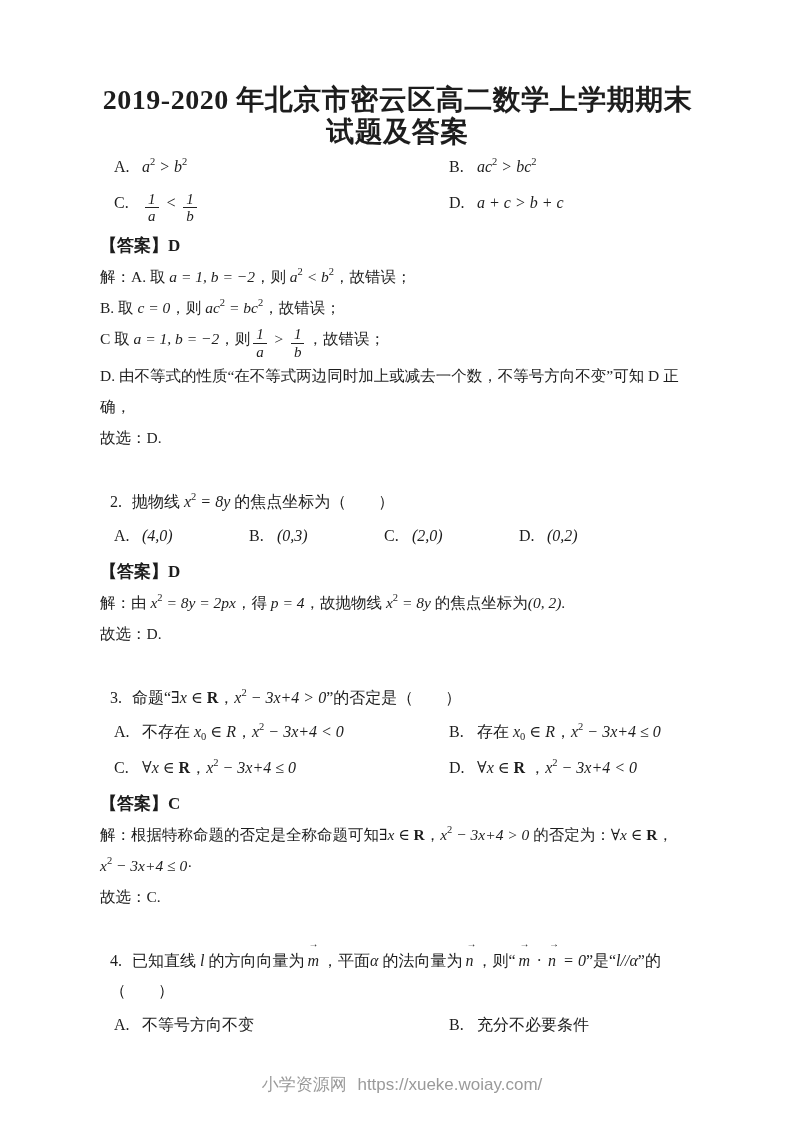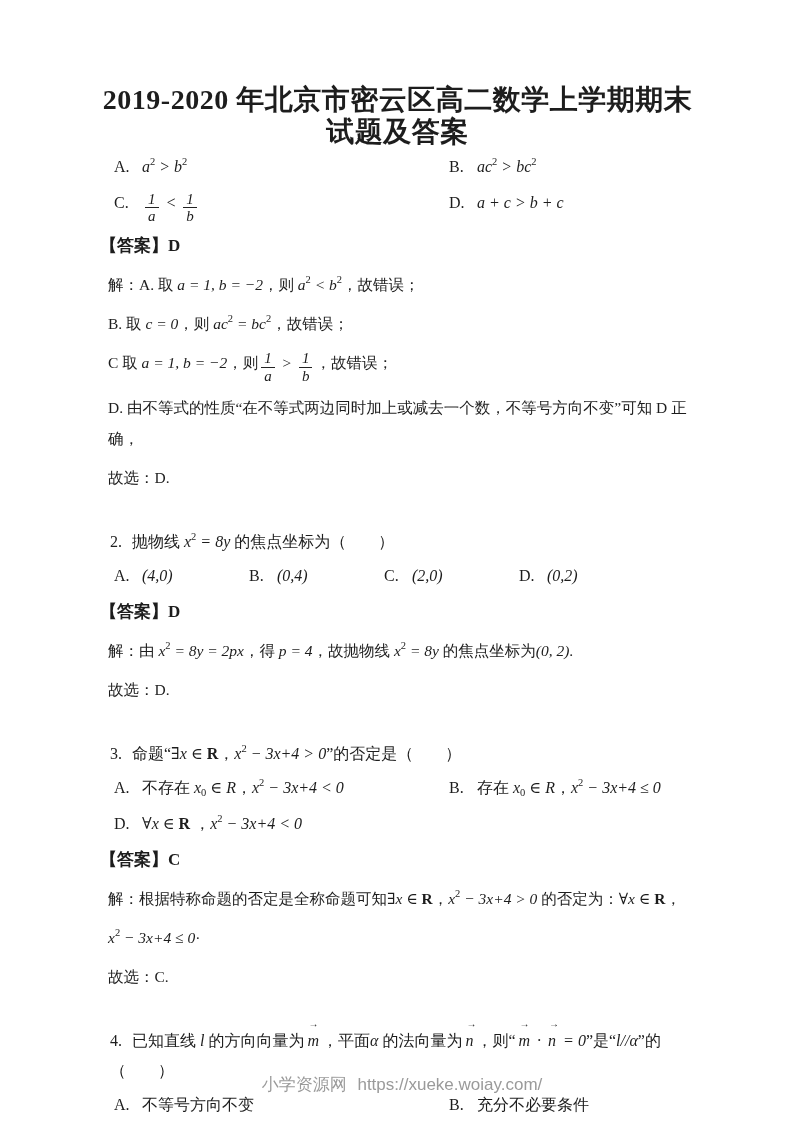--- a/index.html
+++ b/index.html
@@ -24,21 +24,21 @@
   .question{margin:0;}
   .question.gap{margin-top:34px;}
   .stem{margin:8px 0 0 10px;font-size:16px;line-height:30px;}
   .qnum{margin-right:10px;}
   .options{display:grid;padding-left:14px;row-gap:6px;margin-top:4px;}
   .options.cols-2{grid-template-columns:335px 1fr;}
   .options.cols-4{grid-template-columns:135px 135px 135px 1fr;}
   .option{font-size:16px;line-height:30px;}
   .opt-label{display:inline-block;min-width:28px;}
   .answer-line{margin:6px 0 0 0;font-size:17px;line-height:30px;font-weight:600;}
-  .sol-line{margin:8px;font-size:15.5px;line-height:31px;}
+  .sol-line{margin:0;font-size:15.5px;line-height:31px;}
   .txt{font-style:normal;}
   .math{font-family:"Liberation Serif","DejaVu Serif",serif;font-style:italic;}
   .mbold{font-style:normal;font-weight:700;}
   .sup{font-size:10.5px;line-height:0;vertical-align:7px;font-style:normal;}
   .msub{font-size:10.5px;line-height:0;vertical-align:-3px;font-style:normal;}
   .raised{position:relative;top:-4px;}
   .frac{
     display:inline-block;text-align:center;vertical-align:-13px;
     line-height:1.1;font-style:italic;margin:0 3px;font-size:15px;
   }
@@ -75,33 +75,34 @@
           <p class="sol-line"><span class="txt">解：A. 取 </span><span class="math">a = 1, b = −2</span><span class="txt">，则 </span><span class="math">a</span><span class="sup">2</span><span class="math"> &lt; b</span><span class="sup">2</span><span class="txt">，故错误；</span></p>
           <p class="sol-line"><span class="txt">B. 取 </span><span class="math">c = 0</span><span class="txt">，则 </span><span class="math">ac</span><span class="sup">2</span><span class="math"> = bc</span><span class="sup">2</span><span class="txt">，故错误；</span></p>
           <p class="sol-line"><span class="txt">C 取 </span><span class="math">a = 1, b = −2</span><span class="txt">，则</span><span class="frac"><span class="num">1</span><span class="den">a</span></span><span class="math"> &gt; </span><span class="frac"><span class="num">1</span><span class="den">b</span></span><span class="txt">，故错误；</span></p>
           <p class="sol-line"><span class="txt">D. 由不等式的性质“在不等式两边同时加上或减去一个数，不等号方向不变”可知 D 正确，</span></p>
           <p class="sol-line"><span class="txt">故选：D.</span></p>
         </div>
         <div class="question gap">
           <p class="stem"><span class="qnum">2.</span><span class="txt">抛物线 </span><span class="math">x</span><span class="sup">2</span><span class="math"> = 8y</span><span class="txt"> 的焦点坐标为（　　）</span></p>
           <div class="options cols-4">
             <div class="option"><span class="opt-label">A.</span><span class="opt-body"><span class="math">(4,0)</span></span></div>
-            <div class="option"><span class="opt-label">B.</span><span class="opt-body"><span class="math">(0,4)</span></span></div>
+            <div class="option"><span class="opt-label">B.</span><span class="opt-body"><span class="math">(0,3)</span></span></div>
             <div class="option"><span class="opt-label">C.</span><span class="opt-body"><span class="math">(2,0)</span></span></div>
             <div class="option"><span class="opt-label">D.</span><span class="opt-body"><span class="math">(0,2)</span></span></div>
           </div>
           <p class="answer-line"><span class="ans-label">【答案】</span><span class="ans-value">D</span></p>
           <p class="sol-line"><span class="txt">解：由 </span><span class="math">x</span><span class="sup">2</span><span class="math"> = 8y = 2px</span><span class="txt">，得 </span><span class="math">p = 4</span><span class="txt">，故抛物线 </span><span class="math">x</span><span class="sup">2</span><span class="math"> = 8y</span><span class="txt"> 的焦点坐标为</span><span class="math">(0, 2)</span><span class="txt">.</span></p>
           <p class="sol-line"><span class="txt">故选：D.</span></p>
         </div>
         <div class="question gap">
           <p class="stem"><span class="qnum">3.</span><span class="txt">命题“</span><span class="math">∃x ∈ </span><span class="math mbold">R</span><span class="txt">，</span><span class="math">x</span><span class="sup">2</span><span class="math"> − 3x+4 &gt; 0</span><span class="txt">”的否定是（　　）</span></p>
           <div class="options cols-2">
             <div class="option"><span class="opt-label">A.</span><span class="opt-body"><span class="txt">不存在 </span><span class="math">x</span><span class="msub">0</span><span class="math"> ∈ R</span><span class="txt">，</span><span class="math">x</span><span class="sup">2</span><span class="math"> − 3x+4 &lt; 0</span></span></div>
             <div class="option"><span class="opt-label">B.</span><span class="opt-body"><span class="txt">存在 </span><span class="math">x</span><span class="msub">0</span><span class="math"> ∈ R</span><span class="txt">，</span><span class="math">x</span><span class="sup">2</span><span class="math"> − 3x+4 ≤ 0</span></span></div>
+            <div class="option"><span class="opt-label">C.</span><span class="opt-body"><span class="math">∀x ∈ </span><span class="math mbold">R</span><span class="txt">，</span><span class="math">x</span><span class="sup">2</span><span class="math"> − 3x+4 ≤ 0</span></span></div>
             <div class="option"><span class="opt-label">D.</span><span class="opt-body"><span class="math">∀x ∈ </span><span class="math mbold">R</span><span class="txt"> ，</span><span class="math">x</span><span class="sup">2</span><span class="math"> − 3x+4 &lt; 0</span></span></div>
           </div>
           <p class="answer-line"><span class="ans-label">【答案】</span><span class="ans-value">C</span></p>
           <p class="sol-line"><span class="txt">解：根据特称命题的否定是全称命题可知</span><span class="math">∃x ∈ </span><span class="math mbold">R</span><span class="txt">，</span><span class="math">x</span><span class="sup">2</span><span class="math"> − 3x+4 &gt; 0</span><span class="txt"> 的否定为：</span><span class="math">∀x ∈ </span><span class="math mbold">R</span><span class="txt">，</span></p>
           <p class="sol-line"><span class="math">x</span><span class="sup">2</span><span class="math"> − 3x+4 ≤ 0</span><span class="txt">·</span></p>
           <p class="sol-line"><span class="txt">故选：C.</span></p>
         </div>
         <div class="question gap">
           <p class="stem"><span class="qnum">4.</span><span class="txt">已知直线 </span><span class="math">l</span><span class="txt"> 的方向向量为</span><span class="vec"><span class="varrow">→</span><span class="vbase math">m</span></span><span class="txt">，平面</span><span class="math">α</span><span class="txt"> 的法向量为</span><span class="vec"><span class="varrow">→</span><span class="vbase math">n</span></span><span class="txt">，则“</span><span class="vec"><span class="varrow">→</span><span class="vbase math">m</span></span><span class="math"> · </span><span class="vec"><span class="varrow">→</span><span class="vbase math">n</span></span><span class="math"> = 0</span><span class="txt">”是“</span><span class="math">l//α</span><span class="txt">”的（　　）</span></p>
           <div class="options cols-2">

